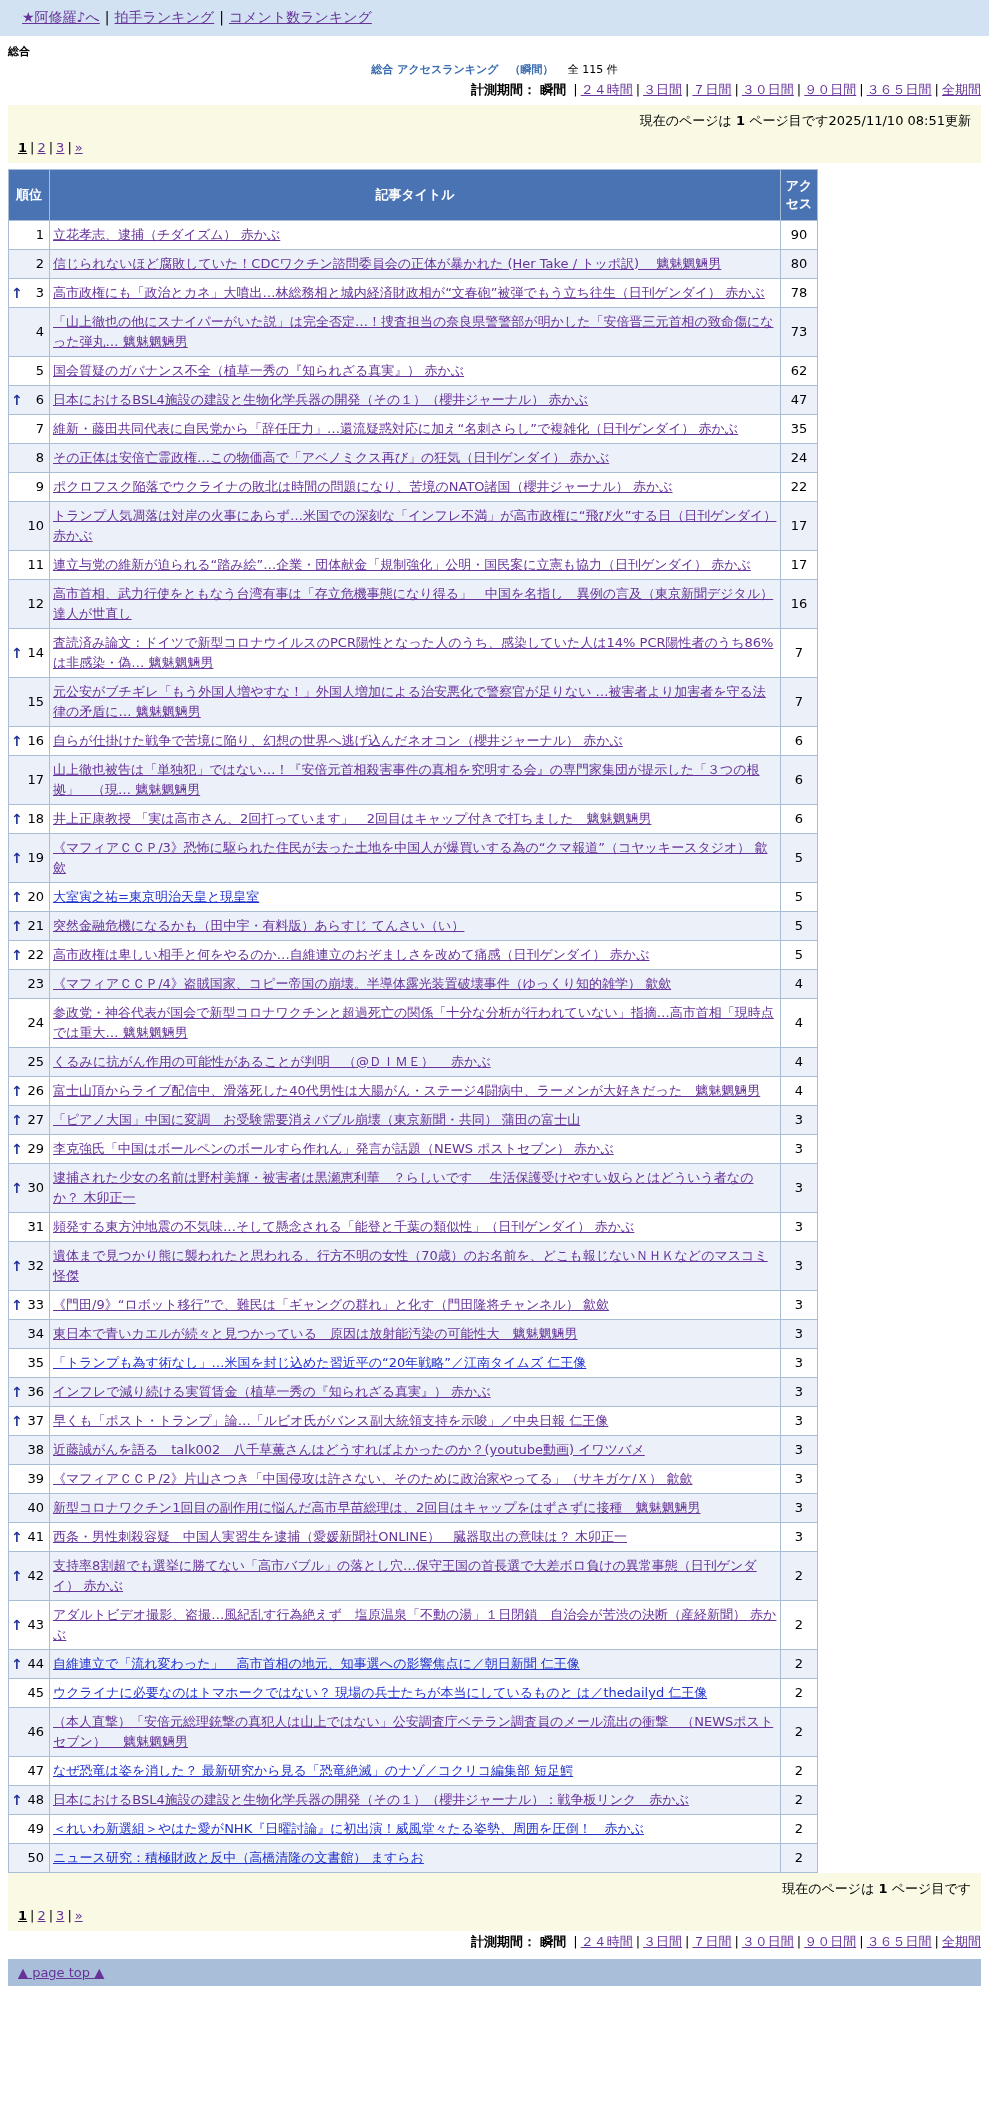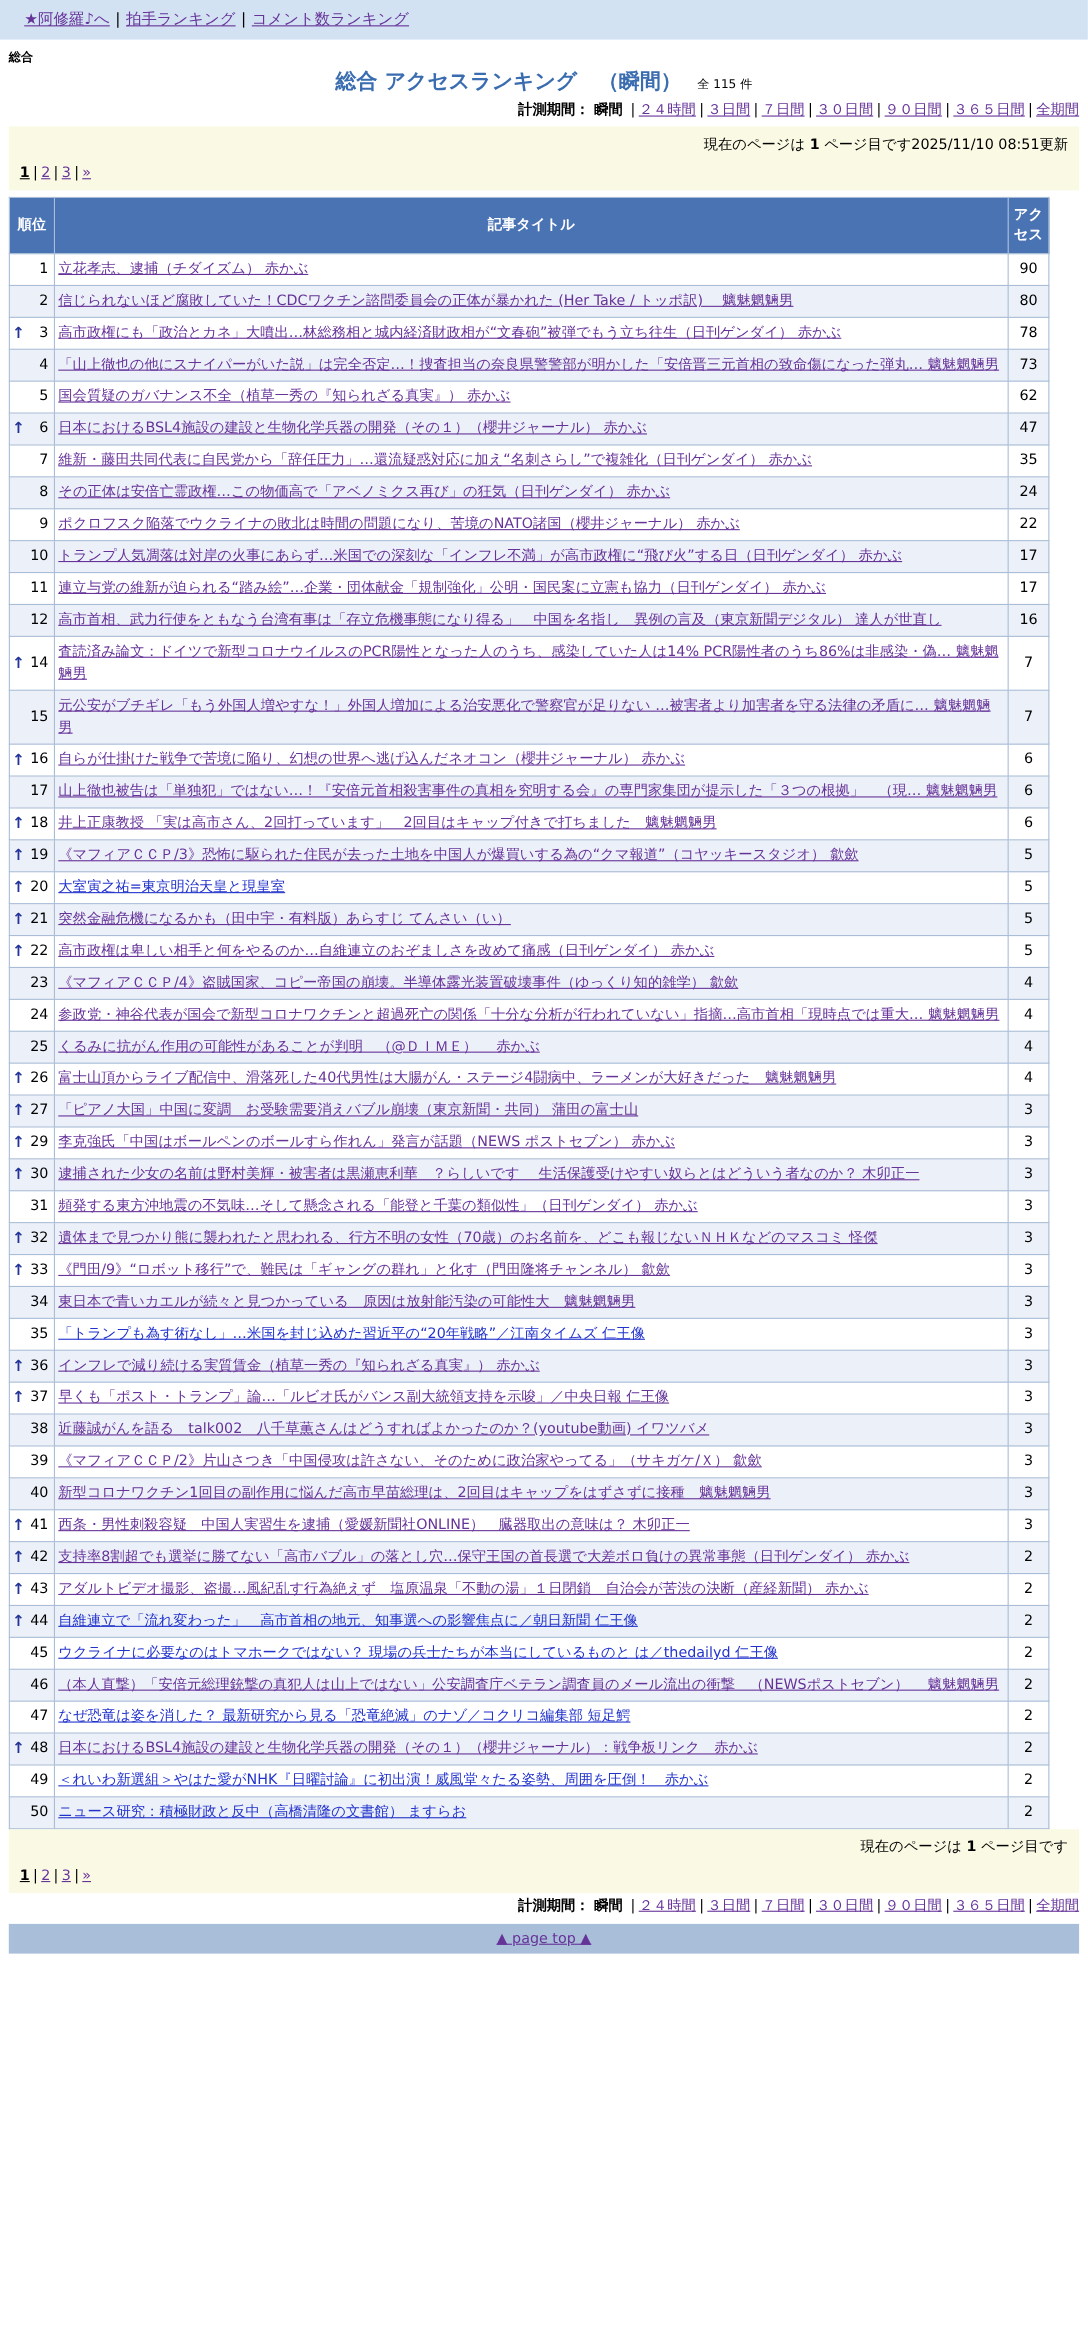--- a/index.html
+++ b/index.html
@@ -8,47 +8,47 @@
   a.visited{color:var(--link_visited);}
   a.unvisited{color:var(--link_unvisited);}
 
   .topnav{background:var(--bar_bg);padding:9px 20px;font-size:14px;}
   .topnav a{color:var(--link_visited);margin:0 2px;}
   .sep{color:#000;margin:0 3px;}
 
   .category{font-size:11px;font-weight:bold;margin:8px 8px 2px 8px;}
 
   .title-line{text-align:center;margin:2px 0 4px 0;}
-  .page-title{font-weight:bold;font-size:19px;color:var(--title_color);}
+  .page-title{font-weight:bold;font-size:11px;color:var(--title_color);}
   .total-count{font-size:11px;color:#000;margin-left:10px;}
 
   .period-line{text-align:right;margin:2px 8px 6px 8px;font-size:13px;}
   .period-label,.period-current{font-weight:bold;}
   .period-line a{color:var(--link_visited);}
 
   .infobox{background:var(--info_bg);margin:0 8px;padding:7px 10px 8px 10px;}
   .info-row{display:flex;justify-content:flex-end;align-items:baseline;}
   .pager-row{margin-top:10px;}
   .pager-current{font-weight:bold;text-decoration:underline;color:#000;}
   .pager-row a{color:var(--link_visited);}
   .pagenum{font-weight:bold;}
 
-  table.ranking{border-collapse:collapse;margin:6px 8px 0 8px;width:946px;table-layout:fixed;}
+  table.ranking{border-collapse:collapse;margin:6px 8px 0 8px;width:810px;table-layout:fixed;}
   table.ranking th,table.ranking td{border:1px solid var(--border_c);}
   th{background:var(--header_bg);color:#fff;font-size:13px;font-weight:bold;padding:7px 2px;word-break:break-all;line-height:18px;}
   .col-rank{width:36px;}
   .col-access{width:32px;}
   td{padding:4px 3px;line-height:20px;font-size:13px;vertical-align:middle;}
   td.cell-rank{text-align:right;padding-right:5px;position:relative;white-space:nowrap;}
   td.cell-access{text-align:center;padding:4px 2px;}
   .up-icon{position:absolute;left:2px;top:50%;transform:translateY(-50%);color:var(--arrow_c);font-weight:bold;font-size:14px;}
   tbody tr:nth-child(even){background:var(--stripe_bg);}
   td.cell-title a{display:inline;}
 
-  .pagetop-bar{background:var(--pagetop_bg);margin:8px 8px 0 8px;padding:6px 10px;text-align:center;}
+  .pagetop-bar{background:var(--pagetop_bg);margin:8px 8px 0 8px;padding:6px 10px;text-align:left;}
   .pagetop-bar a{color:var(--link_visited);font-size:13px;}
   .bottom-space{height:28px;}
 </style>
 </head>
 <body>
 
 <div class="topnav"><span id="topnav-links"><a class="visited" href="#">★阿修羅♪へ</a><span class="sep">|</span><a class="visited" href="#">拍手ランキング</a><span class="sep">|</span><a class="visited" href="#">コメント数ランキング</a></span></div>
 
 <div class="category">総合</div>
 

